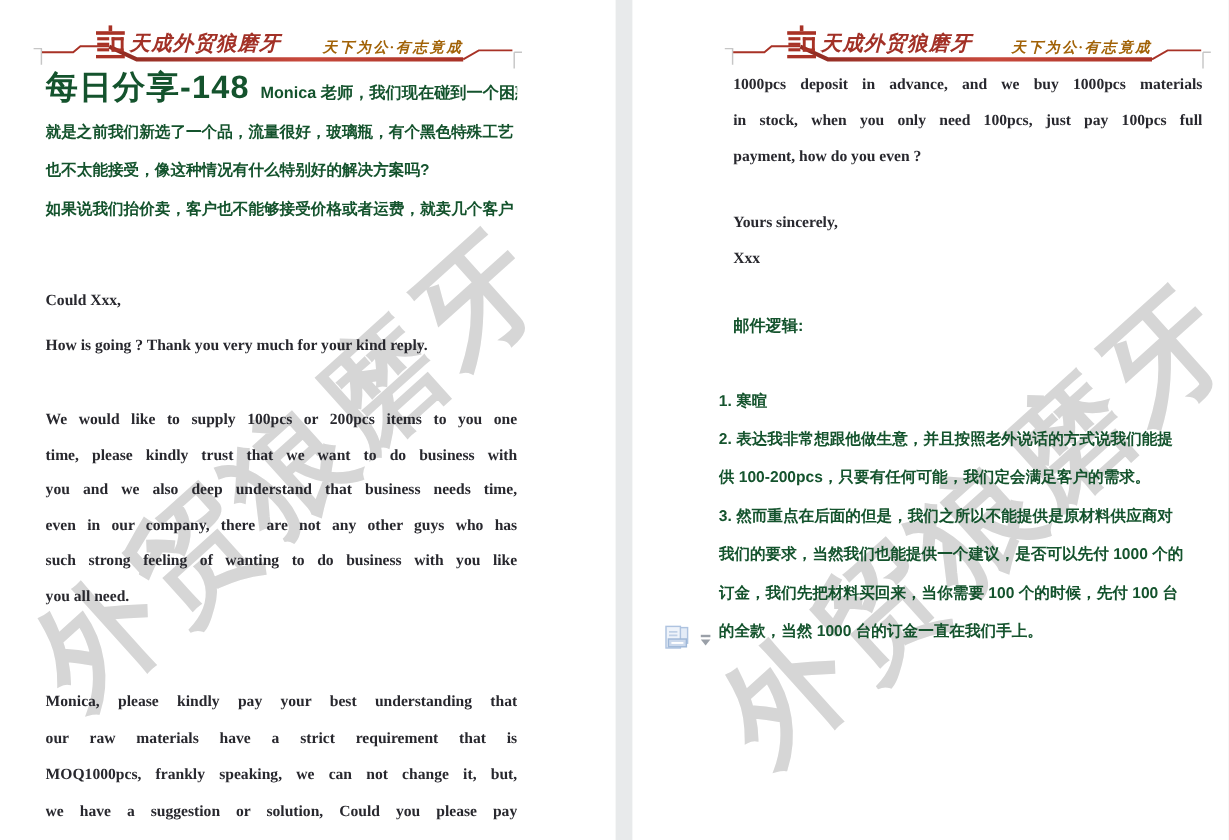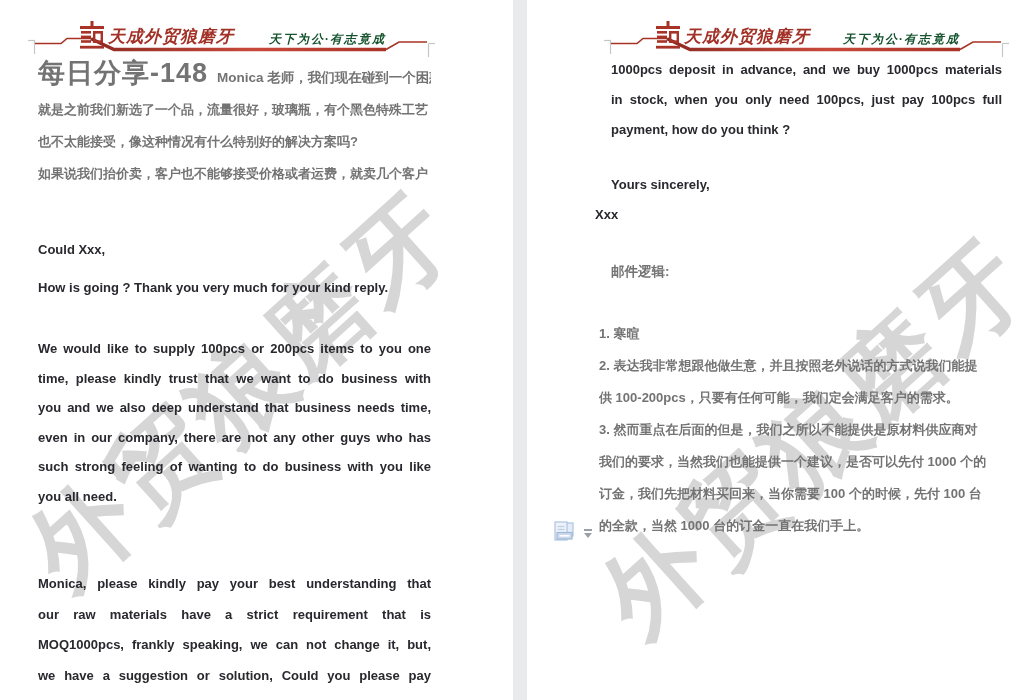--- a/index.html
+++ b/index.html
@@ -8,34 +8,34 @@
   .stage{position:relative;width:1024px;height:700px;background:#e8eaeb;}
   .page{position:absolute;top:0;height:700px;background:#ffffff;overflow:hidden;}
   .page-left{left:0;width:513px;}
   .page-right{left:527px;width:497px;}
 
   .hdr-rule{position:absolute;left:0;top:0;z-index:2;}
   .logo{position:absolute;z-index:3;}
   .brand{position:absolute;top:25px;z-index:3;font-family:Liberation Serif, serif;
          font-weight:bold;font-style:italic;font-size:17px;letter-spacing:1px;color:#a23127;white-space:nowrap;}
   .motto{position:absolute;top:31px;z-index:3;font-family:"Liberation Serif","DejaVu Serif",serif;
-         font-weight:bold;font-style:italic;font-size:12px;letter-spacing:2px;color:#14532d;
+         font-weight:bold;font-style:italic;font-size:12px;letter-spacing:2px;color:#a16207;
          text-align:right;white-space:nowrap;}
 
   .wm{position:absolute;width:560px;height:130px;z-index:0;pointer-events:none;
       font-size:100px;font-weight:bold;color:#d6d6d6;letter-spacing:6px;line-height:130px;
       text-align:center;white-space:nowrap;transform:rotate(-42deg);}
 
   .blk{position:absolute;z-index:1;}
   .blk .ln{height:var(--lh);line-height:var(--lh);white-space:nowrap;overflow:hidden;}
   .sln{position:absolute;z-index:1;white-space:nowrap;overflow:hidden;line-height:20px;}
 
-  .en{font-size:13px;font-weight:bold;color:#28282e;}
+  .en{font-size:13px;font-weight:bold;color:#28282e;font-family:Liberation Serif, serif;}
   .cn{font-size:13px;font-weight:bold;}
-  .red{color:#737373;}
+  .red{color:#14532d;}
   .fill{text-align:justify;text-align-last:justify;}
   .title{font-size:27px;font-weight:bold;letter-spacing:1px;}
   .title-tail{margin-left:9px;font-size:13.5px;}
   .logic-head{font-size:13.5px;font-weight:bold;}
 
   .paste-btn{position:absolute;z-index:4;width:46px;height:30px;cursor:pointer;}
   .paste-ic{position:absolute;left:0;top:0;}
   .dd{position:absolute;left:32px;top:8px;width:10px;height:12px;}
   .dd .bar{position:absolute;left:1px;top:1px;width:8px;height:1.5px;background:#9aa0a8;}
   .dd .tri{position:absolute;left:1px;top:5px;width:0;height:0;
@@ -145,25 +145,25 @@
       </g>
     </svg>
     <div class="brand" style="left:157px">天成外贸狼磨牙</div>
     <div class="motto" style="left:233px;width:200px">天下为公·有志竟成</div>
 
     <div class="wm" style="left:8px;top:372px">外贸狼磨牙</div>
 
     <div class="blk en" style="left:84px;top:55px;width:391px;--lh:30px">
       <div class="ln fill">1000pcs deposit in advance, and we buy 1000pcs materials</div>
       <div class="ln fill">in stock, when you only need 100pcs, just pay 100pcs full</div>
-      <div class="ln">payment, how do you think ?</div>
+      <div class="ln">payment, how do you even ?</div>
     </div>
 
     <div class="sln en" style="left:84px;top:175px;width:391px">Yours sincerely,</div>
-    <div class="sln en" style="left:68px;top:205px;width:391px">Xxx</div>
+    <div class="sln en" style="left:84px;top:205px;width:391px">Xxx</div>
 
     <div class="sln cn red logic-head" style="left:84px;top:262px;width:391px">邮件逻辑:</div>
 
     <div class="blk cn red" style="left:72px;top:318px;width:391px;--lh:32px">
       <div class="ln">1. 寒暄</div>
       <div class="ln">2. 表达我非常想跟他做生意，并且按照老外说话的方式说我们能提</div>
       <div class="ln">供 100-200pcs，只要有任何可能，我们定会满足客户的需求。</div>
       <div class="ln">3. 然而重点在后面的但是，我们之所以不能提供是原材料供应商对</div>
       <div class="ln">我们的要求，当然我们也能提供一个建议，是否可以先付 1000 个的</div>
       <div class="ln">订金，我们先把材料买回来，当你需要 100 个的时候，先付 100 台</div>

